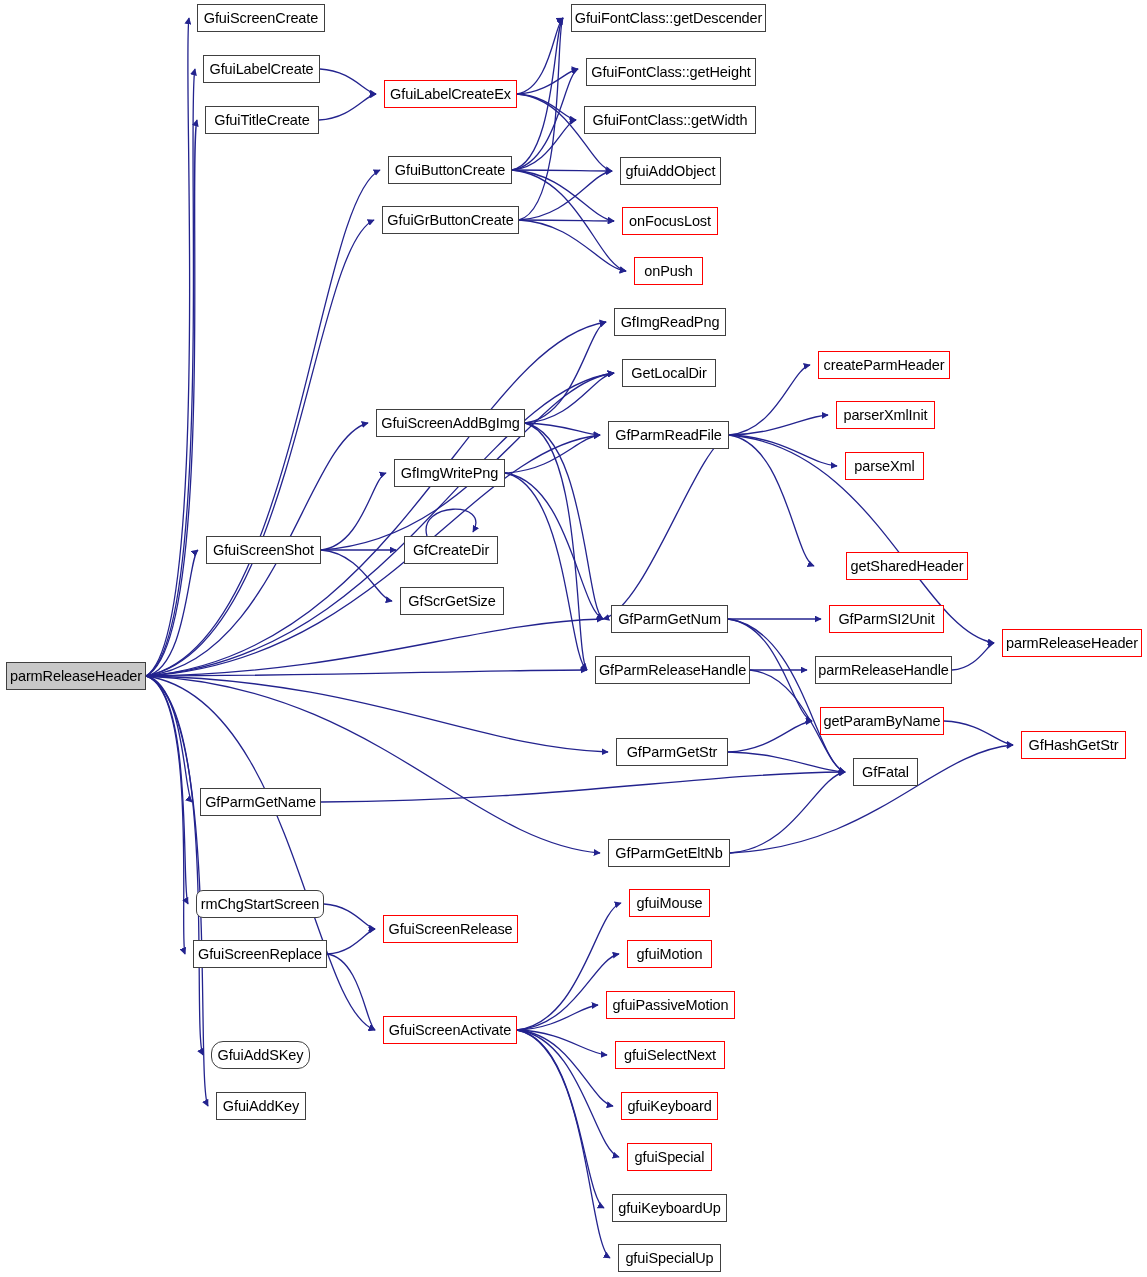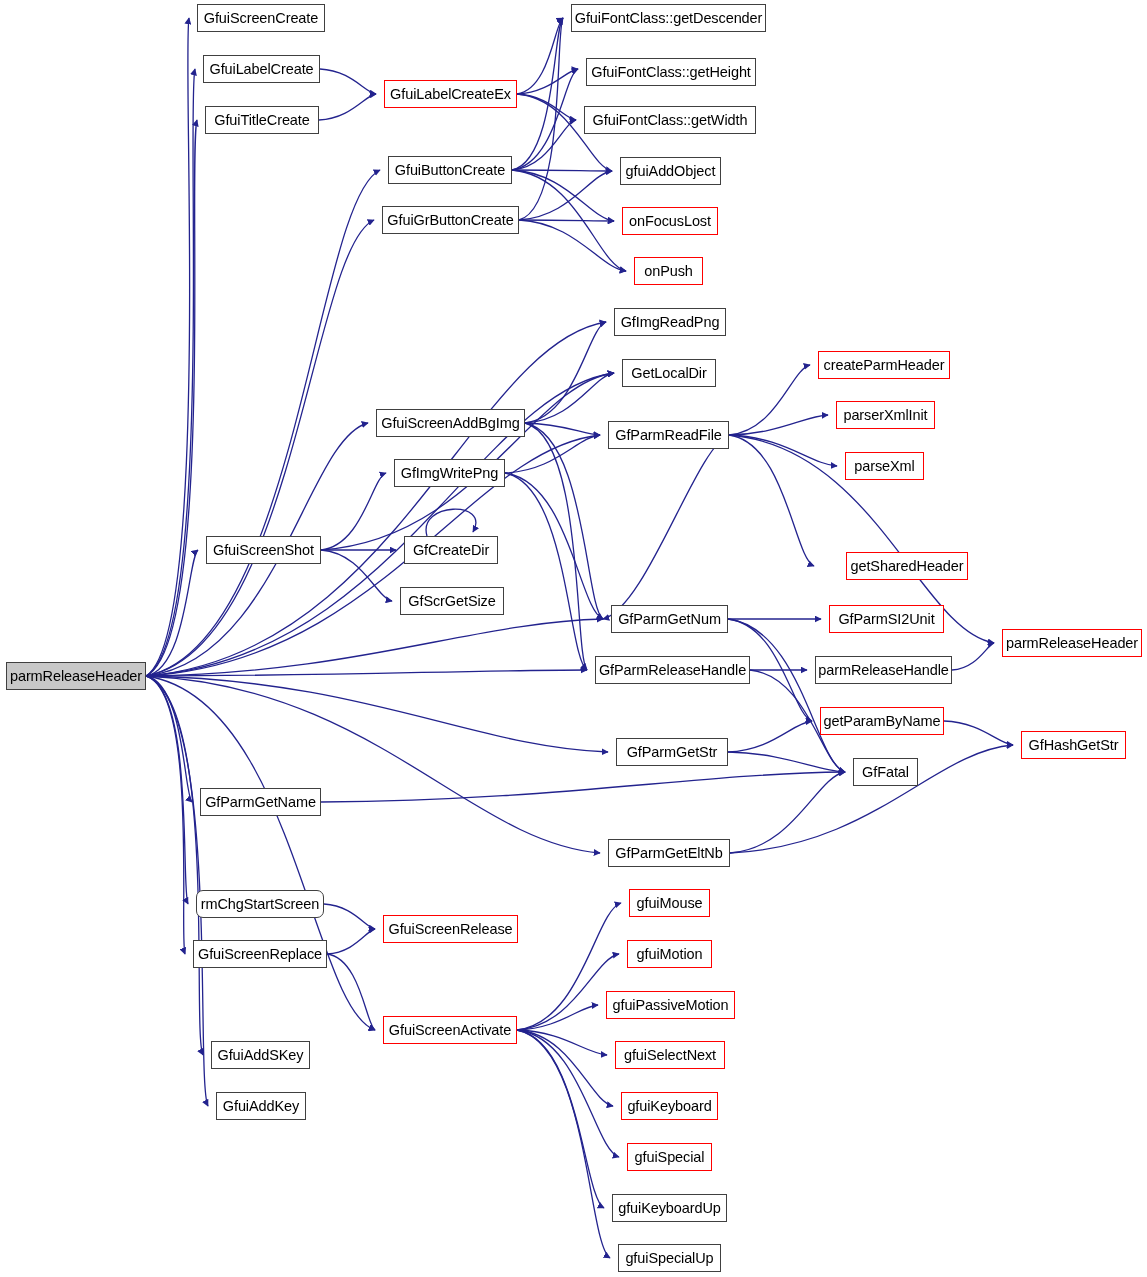--- a/index.html
+++ b/index.html
@@ -247,21 +247,21 @@
       </div>
       <div class="node red" style="left: 383px; top: 915px; width: 135px; height: 28px;">
         <span>GfuiScreenRelease</span>
       </div>
       <div class="node" style="left: 193px; top: 940px; width: 134px; height: 28px;">
         <span>GfuiScreenReplace</span>
       </div>
       <div class="node red" style="left: 383px; top: 1016px; width: 134px; height: 28px;">
         <span>GfuiScreenActivate</span>
       </div>
-      <div class="node" style="left: 211px; top: 1041px; width: 99px; height: 28px;">
+      <div class="node" style="left: 211px; top: 1041px; width: 99px; height: 28px; border-radius: 12px;">
         <span>GfuiAddSKey</span>
       </div>
       <div class="node" style="left: 216px; top: 1092px; width: 90px; height: 28px;">
         <span>GfuiAddKey</span>
       </div>
       <div class="node red" style="left: 629px; top: 889px; width: 81px; height: 28px;">
         <span>gfuiMouse</span>
       </div>
       <div class="node red" style="left: 627px; top: 940px; width: 85px; height: 28px; justify-content: center;">
         <span>gfuiMotion</span>

